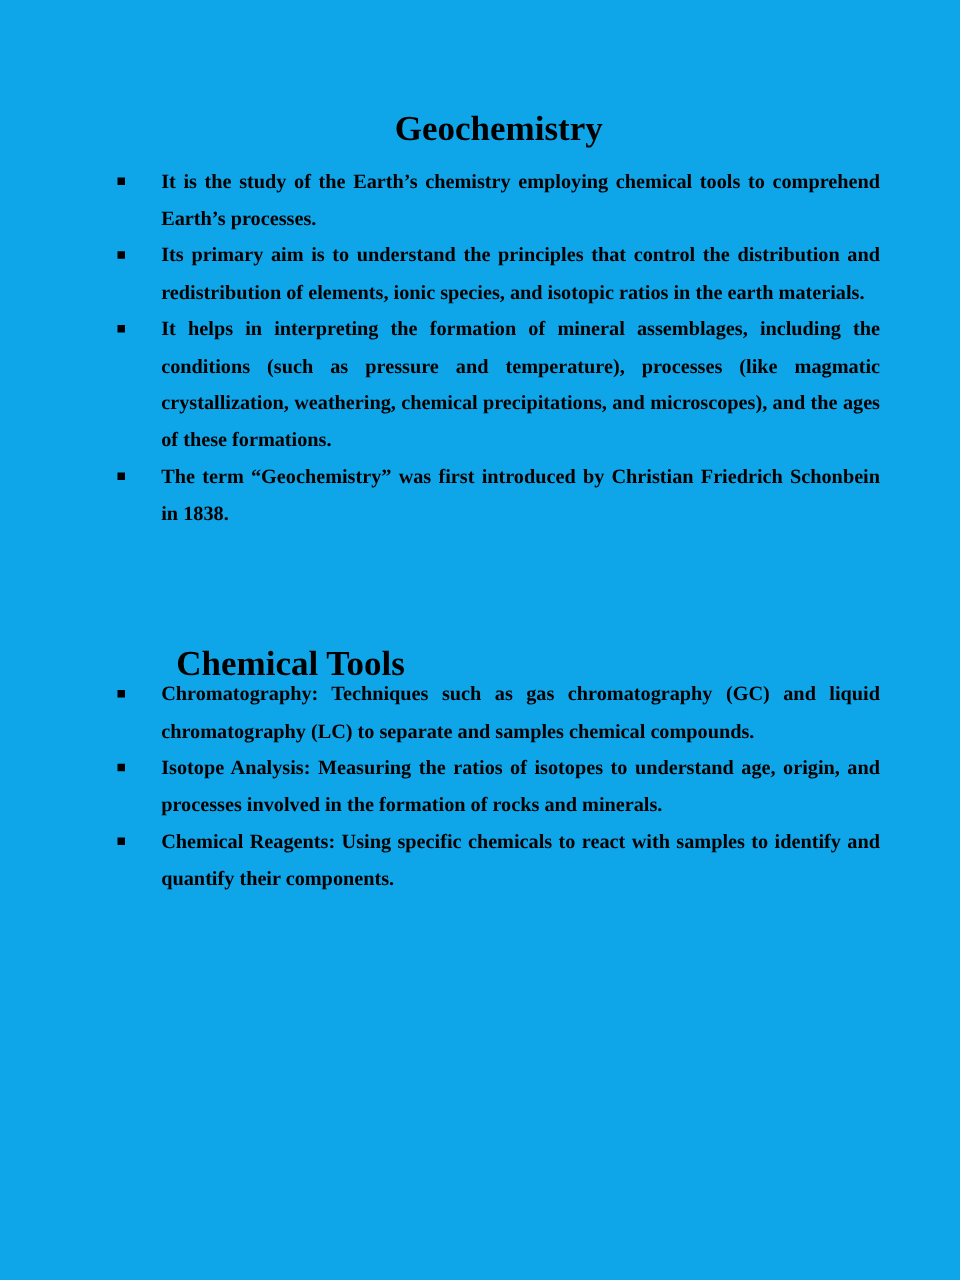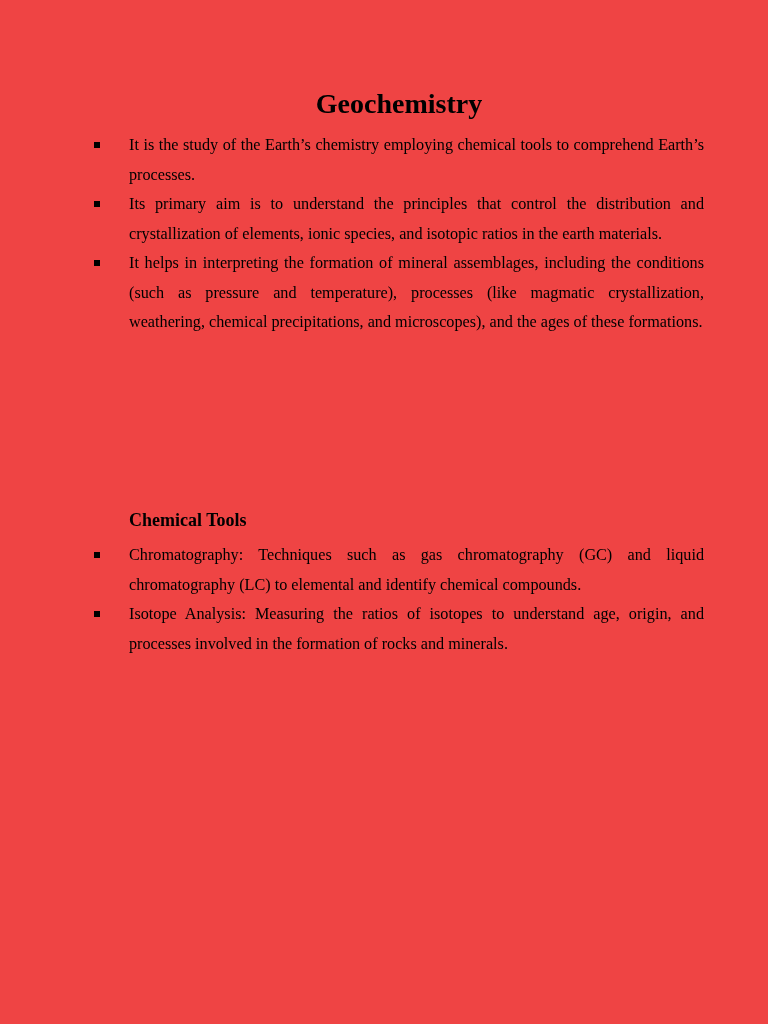--- a/index.html
+++ b/index.html
@@ -14,21 +14,21 @@
       overflow: hidden;
       font-family: "Liberation Serif", "DejaVu Serif", serif;
       color: #000000;
     }
     .page {
       position: absolute;
       left: 0;
       top: 0;
       width: 768px;
       height: 1024px;
-      background: #ef4444;
+      background: #0ea5e9;
     }
     .title {
       position: absolute;
       left: 0;
       width: 798px;
       top: 86px;
       text-align: center;
       font-weight: bold;
       font-size: 28px;
       line-height: 36px;
@@ -43,67 +43,76 @@
       list-style: none;
     }
     .list.first { top: 131px; }
     .list.second { top: 541px; }
     .item {
       position: relative;
       padding-left: 37px;
       font-size: 16.2px;
       line-height: 29.5px;
       text-align: justify;
+      font-weight: bold;
     }
     .bullet {
       position: absolute;
       left: 2px;
       top: 11px;
       width: 6px;
       height: 6px;
       background: #000000;
     }
     .section-heading {
       position: absolute;
       left: 129px;
       top: 506px;
-      margin: 0;
+      margin: 12px;
       font-weight: bold;
-      font-size: 18px;
+      font-size: 28px;
       line-height: 28px;
     }
   </style>
 </head>
 <body>
 
 <div class="page">
 
   <h1 class="title">Geochemistry</h1>
 
   <ul class="list first">
     <li class="item">
       <span class="bullet"></span>
       <span>It is the study of the Earth’s chemistry employing chemical tools to comprehend Earth’s processes.</span>
     </li>
     <li class="item">
       <span class="bullet"></span>
-      <span>Its primary aim is to understand the principles that control the distribution and crystallization of elements, ionic species, and isotopic ratios in the earth materials.</span>
+      <span>Its primary aim is to understand the principles that control the distribution and redistribution of elements, ionic species, and isotopic ratios in the earth materials.</span>
     </li>
     <li class="item">
       <span class="bullet"></span>
       <span>It helps in interpreting the formation of mineral assemblages, including the conditions (such as pressure and temperature), processes (like magmatic crystallization, weathering, chemical precipitations, and microscopes), and the ages of these formations.</span>
+    </li>
+    <li class="item">
+      <span class="bullet"></span>
+      <span>The term “Geochemistry” was first introduced by Christian Friedrich Schonbein in 1838.</span>
     </li>
   </ul>
 
   <h2 class="section-heading">Chemical Tools</h2>
 
   <ul class="list second">
     <li class="item">
       <span class="bullet"></span>
-      <span>Chromatography: Techniques such as gas chromatography (GC) and liquid chromatography (LC) to elemental and identify chemical compounds.</span>
+      <span>Chromatography: Techniques such as gas chromatography (GC) and liquid chromatography (LC) to separate and samples chemical compounds.</span>
     </li>
     <li class="item">
       <span class="bullet"></span>
       <span>Isotope Analysis: Measuring the ratios of isotopes to understand age, origin, and processes involved in the formation of rocks and minerals.</span>
+    </li>
+    <li class="item">
+      <span class="bullet"></span>
+      <span>Chemical Reagents: Using specific chemicals to react with samples to identify and quantify their components.</span>
     </li>
   </ul>
 
 </div>
 
 </body></html>

